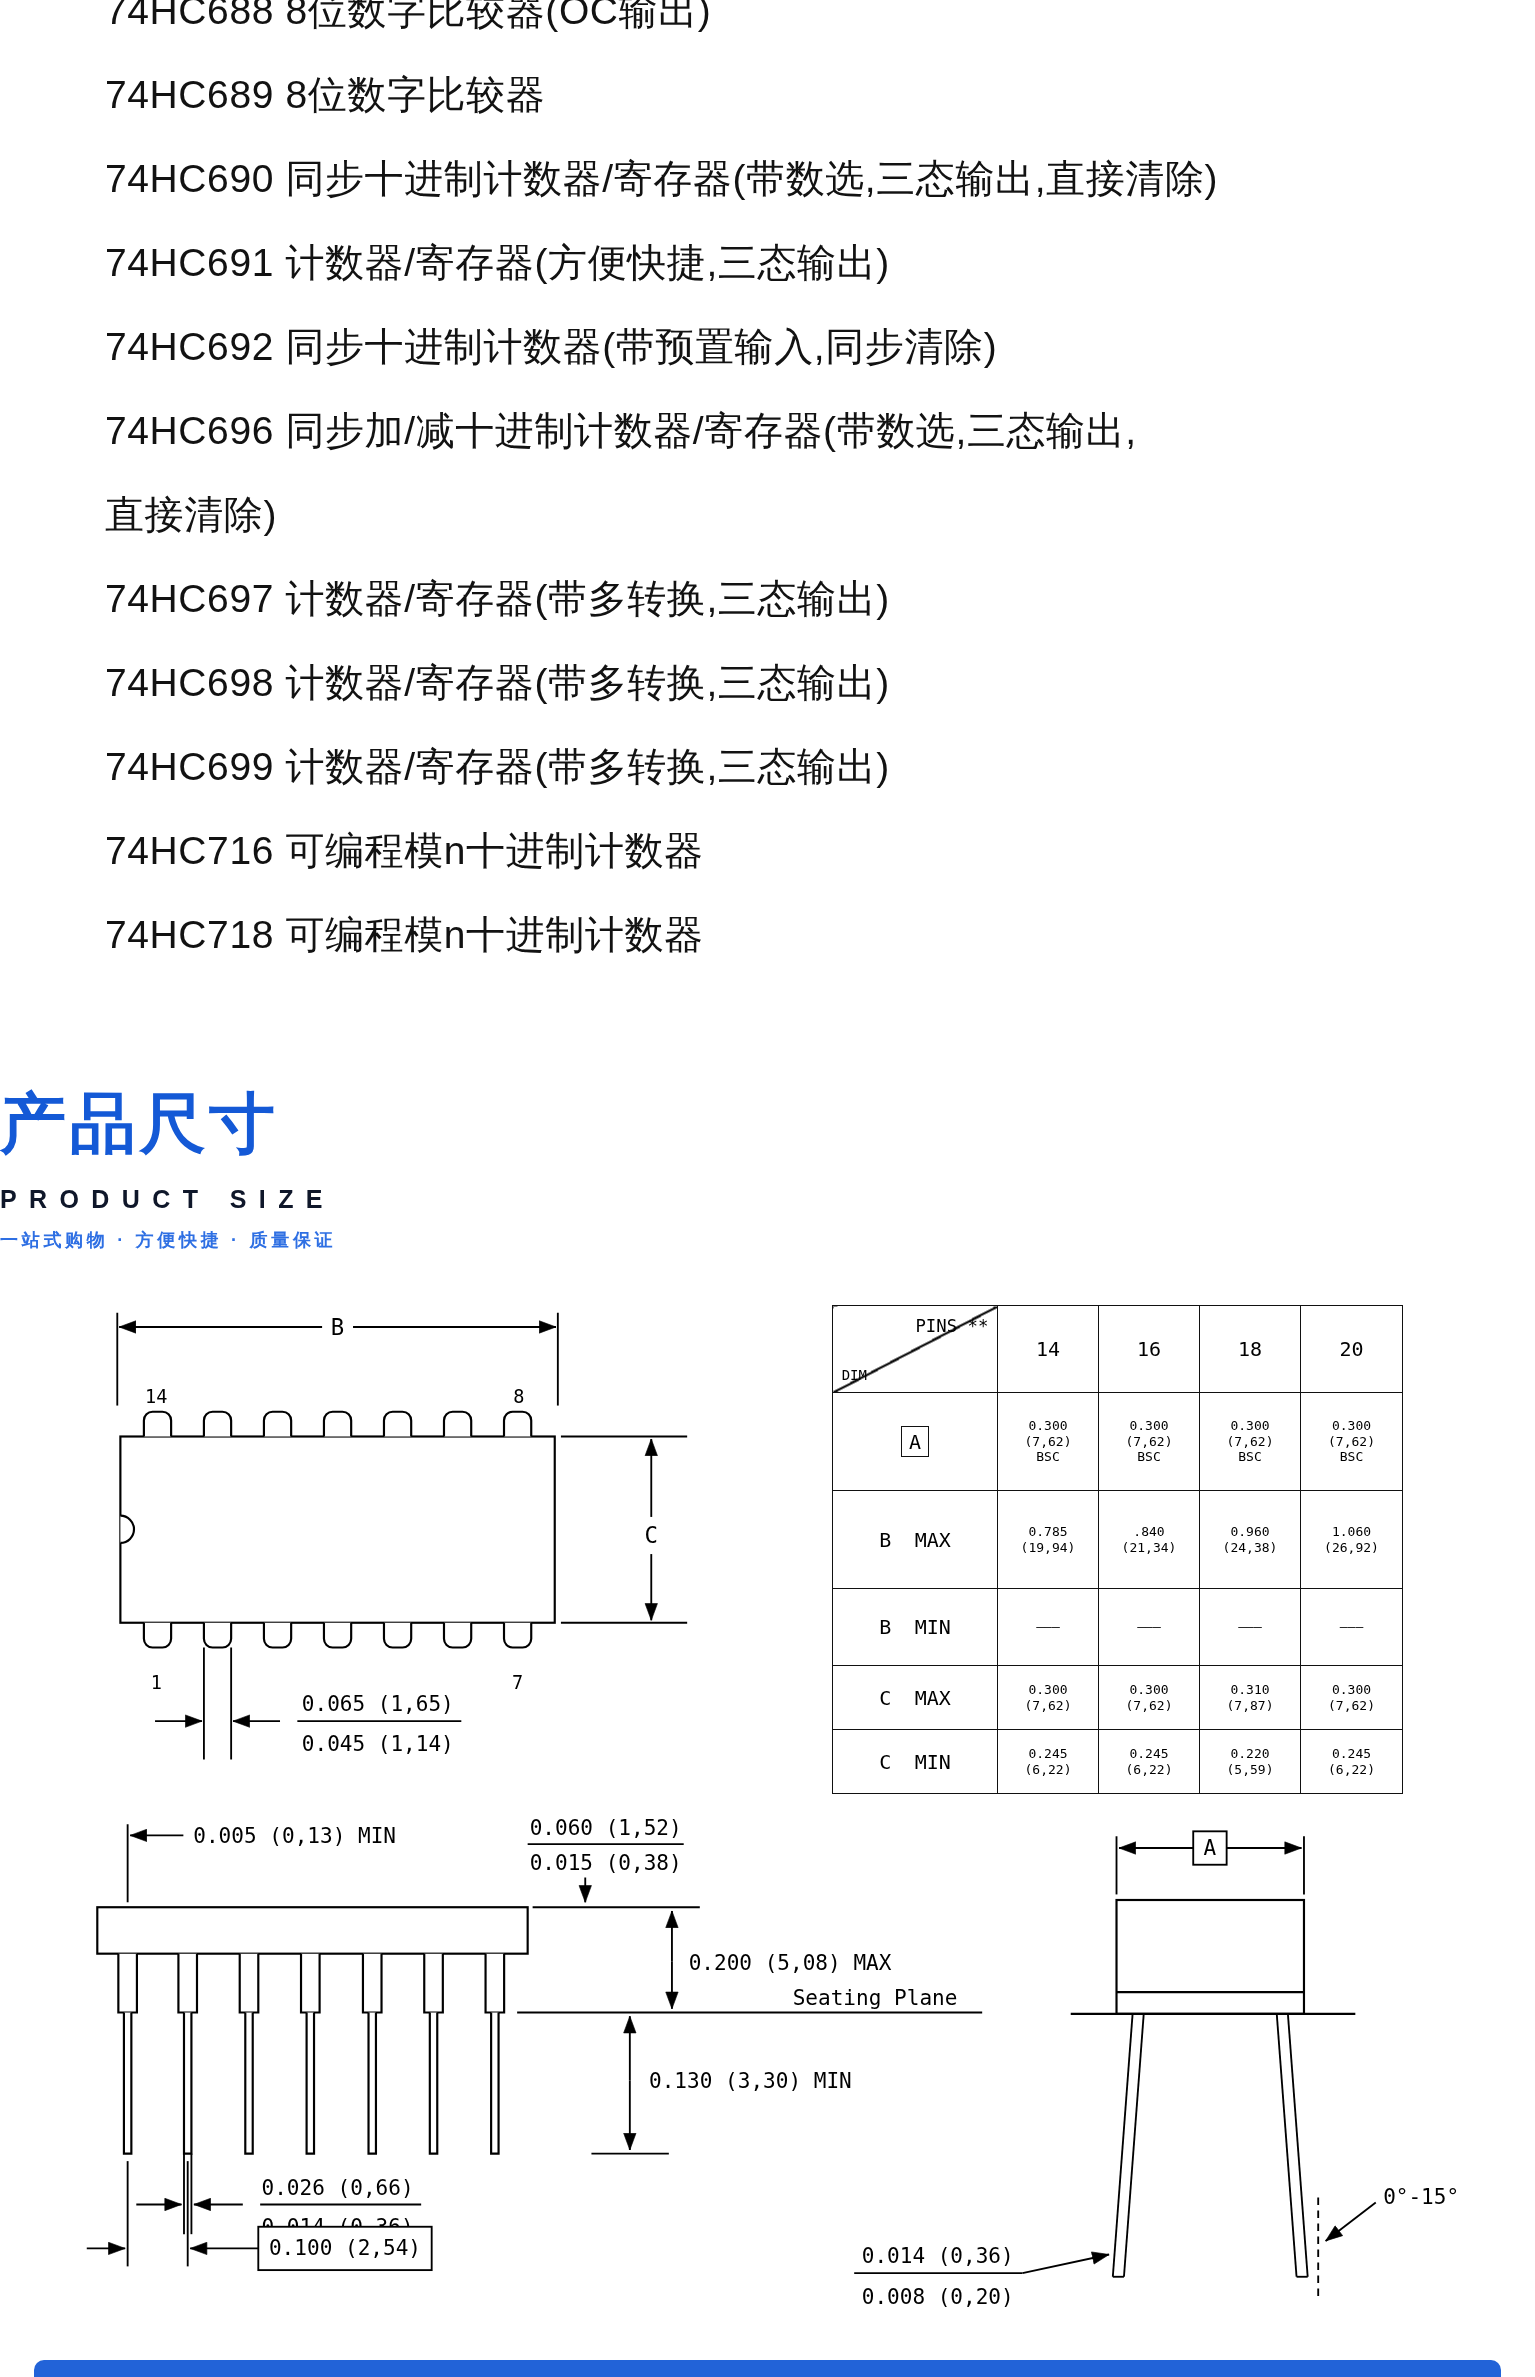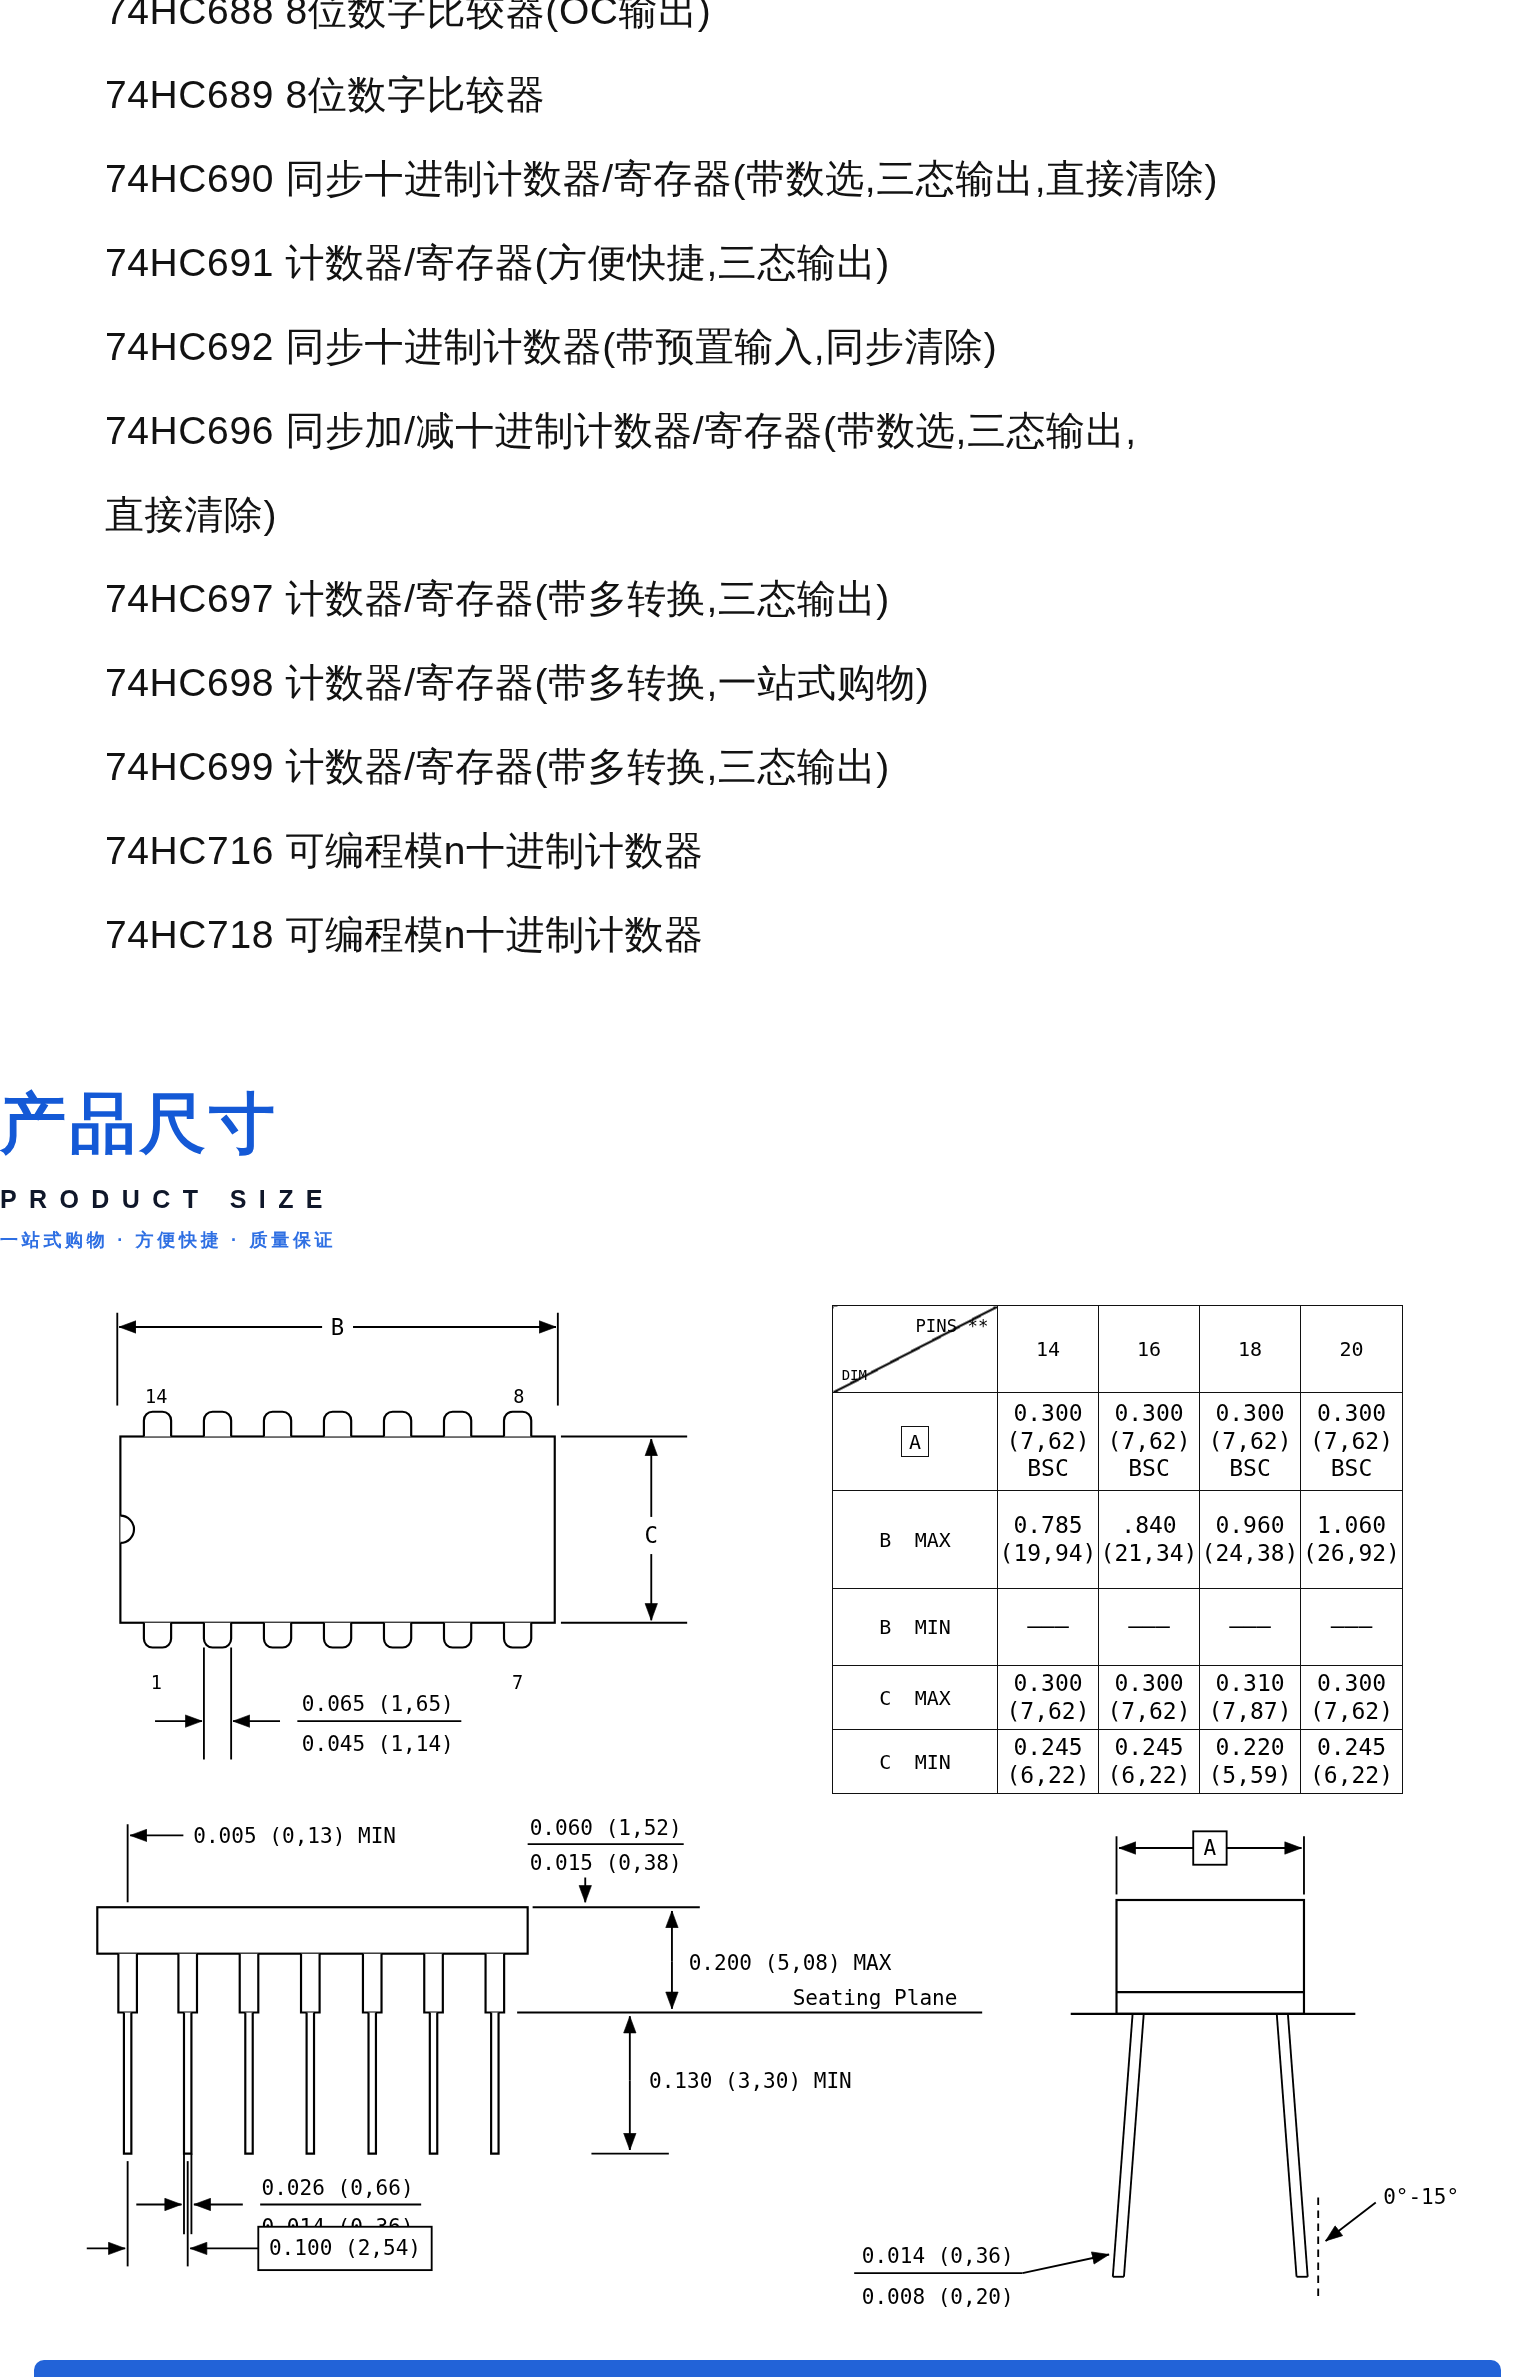--- a/index.html
+++ b/index.html
@@ -10,21 +10,21 @@
   
   .header-block{position:absolute;top:1079px;left:0;width:100%;text-align:left;}
   .sec-title{font-size:66px;font-weight:bold;color:#1459d6;letter-spacing:3.7px;}
   .sec-sub{margin-top:16px;font-size:25px;font-weight:bold;color:#0f172a;letter-spacing:12.4px;}
   .sec-tag{margin-top:13.6px;font-size:18px;font-weight:bold;color:#2e6fe3;letter-spacing:3.7px;}
   
   .dim-table-wrap{position:absolute;left:832px;top:1305px;border-radius:21px;}
   table.dimtab{border-collapse:collapse;table-layout:fixed;background:#fff;
                font-family:"DejaVu Sans Mono", monospace;color:#000;}
   table.dimtab td{border:1.9px solid #111;text-align:center;vertical-align:middle;padding:0;}
-  td.cv{font-size:23px;line-height:1.2;white-space:pre-line;}
+  td.cv{font-size:13px;line-height:1.2;white-space:pre-line;}
   td.colh{font-size:20px;}
   td.corner{position:relative;
     background:linear-gradient(to bottom right, transparent calc(50% - 1.2px), #111 calc(50% - 1.2px),
                #111 calc(50% + 1.2px), transparent calc(50% + 1.2px));}
   td.corner .pins{position:absolute;top:10px;right:8.7px;font-size:17.3px;}
   td.corner .dimlbl{position:absolute;bottom:8.7px;left:8.7px;font-size:14px;}
   td.rl{font-size:20px;}
   td.rl .rlflex{display:flex;align-items:center;justify-content:center;gap:23.5px;}
   .boxedA{border:1.9px solid #111;padding:2.5px 7.4px;display:inline-block;}
   
@@ -41,21 +41,21 @@
 
 <div class="product-list">
   <div>74HC688 8位数字比较器(OC输出)</div>
   <div>74HC689 8位数字比较器</div>
   <div>74HC690 同步十进制计数器/寄存器(带数选,三态输出,直接清除)</div>
   <div>74HC691 计数器/寄存器(方便快捷,三态输出)</div>
   <div>74HC692 同步十进制计数器(带预置输入,同步清除)</div>
   <div>74HC696 同步加/减十进制计数器/寄存器(带数选,三态输出,</div>
   <div>直接清除)</div>
   <div>74HC697 计数器/寄存器(带多转换,三态输出)</div>
-  <div>74HC698 计数器/寄存器(带多转换,一站式购物)</div>
+  <div>74HC698 计数器/寄存器(带多转换,三态输出)</div>
   <div>74HC699 计数器/寄存器(带多转换,三态输出)</div>
   <div>74HC716 可编程模n十进制计数器</div>
   <div>74HC718 可编程模n十进制计数器</div>
 </div>
 
 <div class="header-block">
   <div class="sec-title">产品尺寸</div>
   <div class="sec-sub">PRODUCT SIZE</div>
   <div class="sec-tag">一站式购物 · 方便快捷 · 质量保证</div>
 </div>

